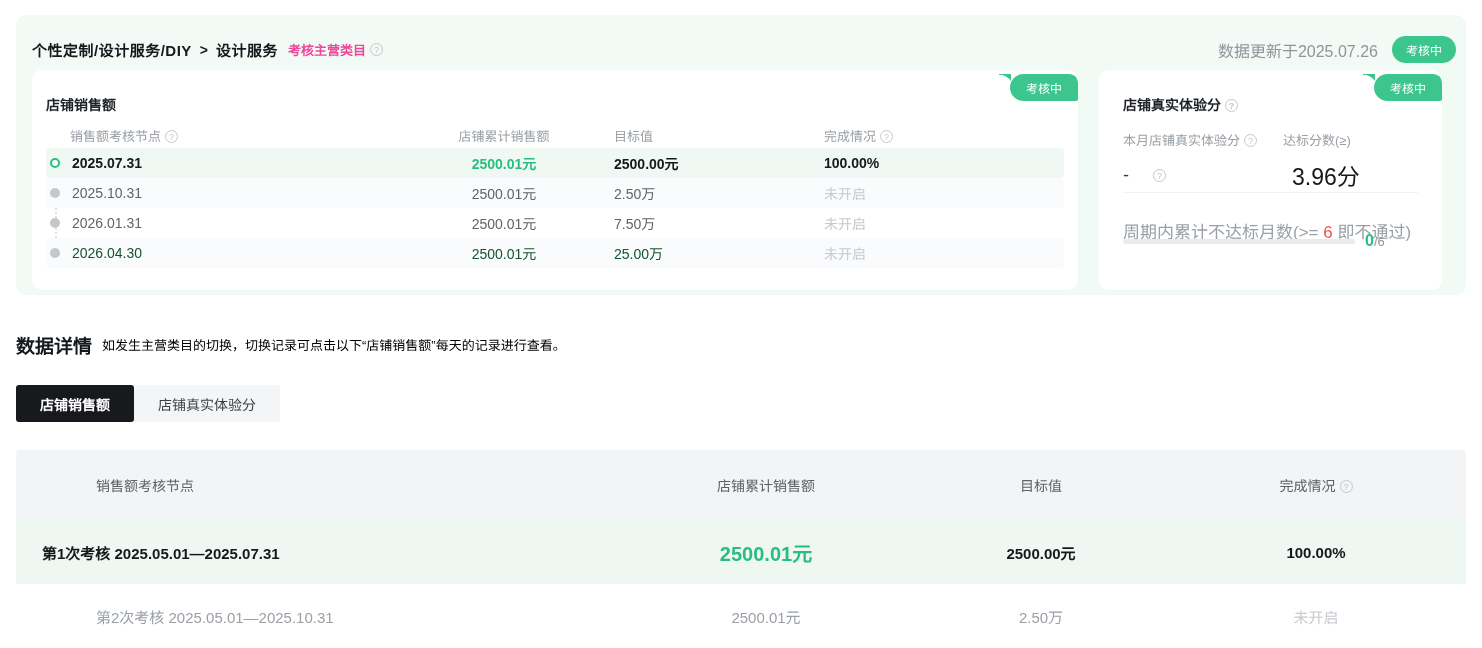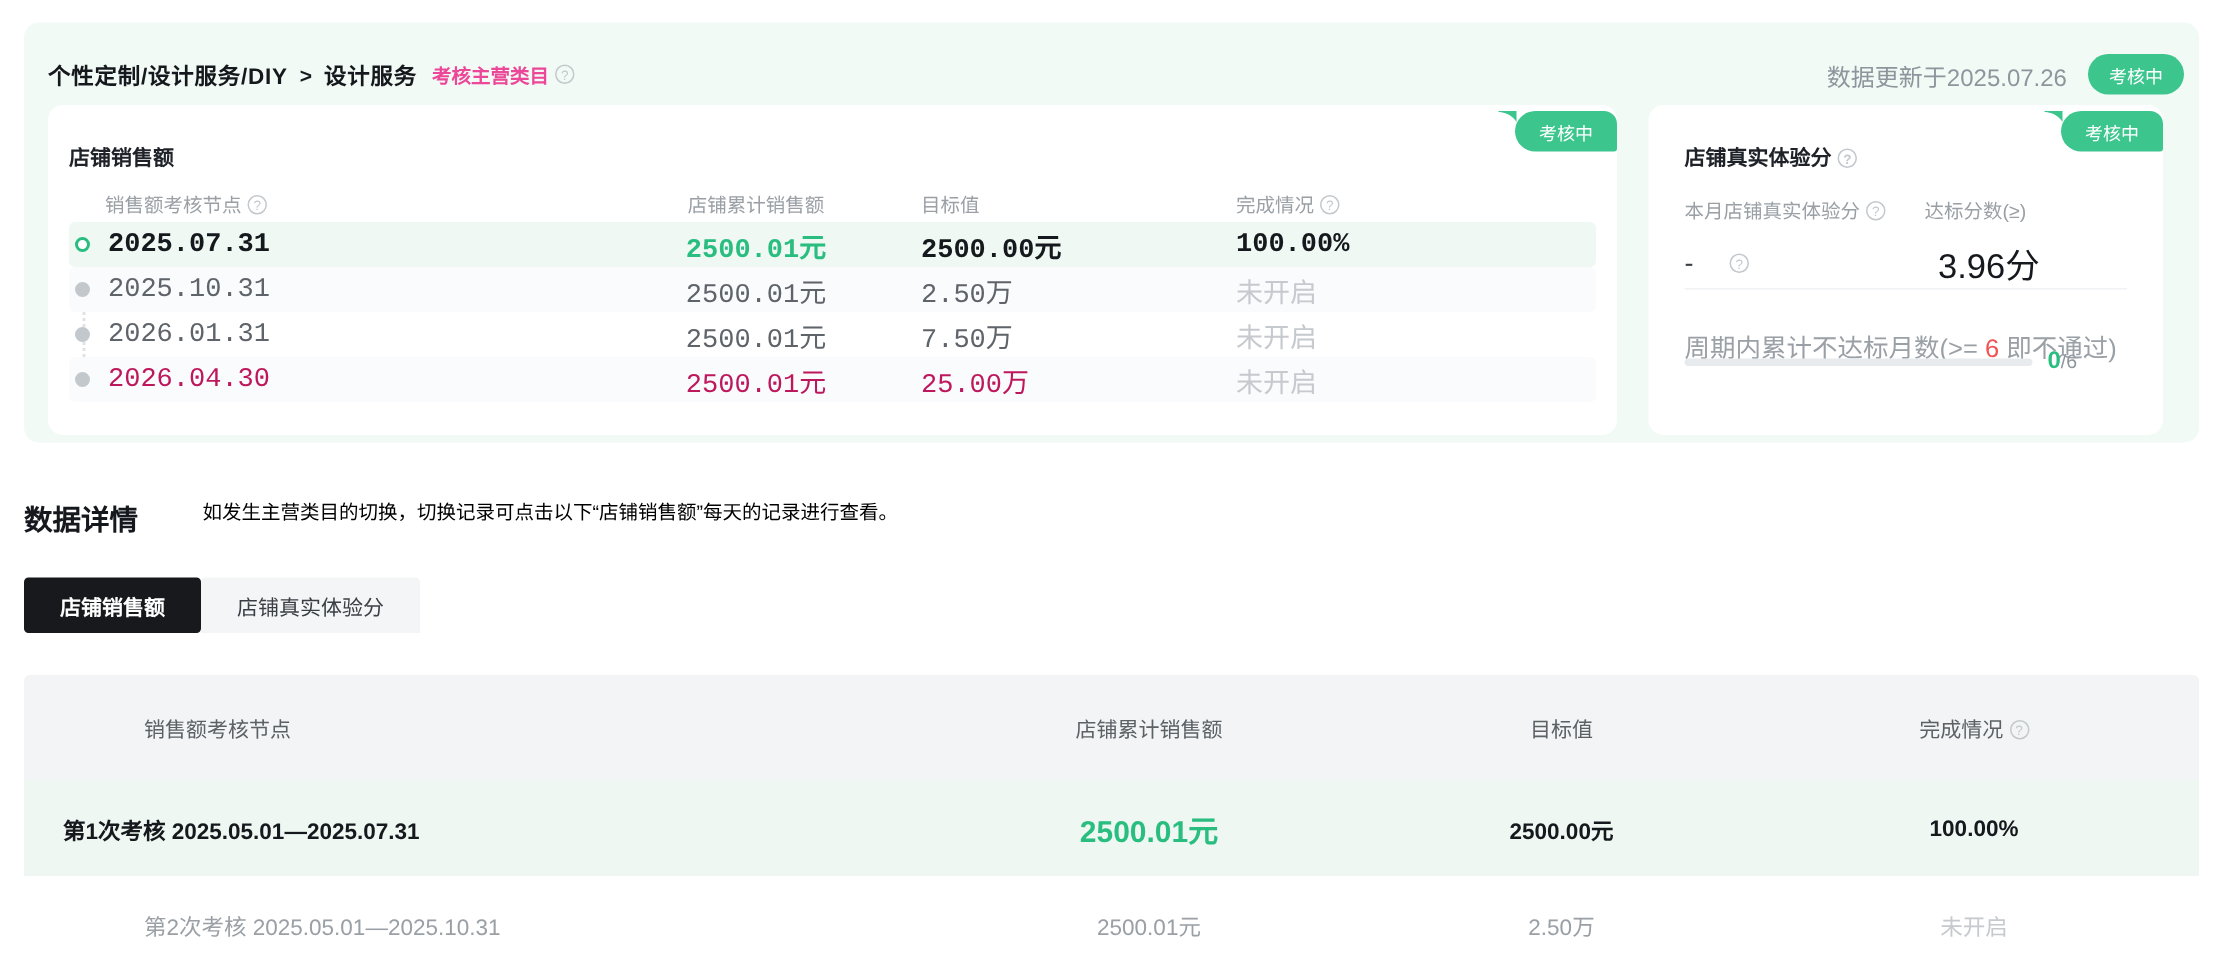--- a/index.html
+++ b/index.html
@@ -36,52 +36,52 @@
   .card-title { position:absolute; left:14px; top:24px; font-size:14px; font-weight:bold; color:#1f2329; }
   .card-exp .card-title { left:24px; }
 
   
   .stable { position:absolute; left:14px; right:14px; top:52px; }
   .srow { display:grid; grid-template-columns:24px 324px 220px 210px 1fr; align-items:center; }
   .shead { height:26px; color:#9aa0a6; font-size:13px; }
   .shead .c2 { text-align:center; }
   .sbody { position:relative; }
   .rail { position:absolute; left:9px; top:16px; bottom:14px; border-left:2px dotted #dfe3e6; }
-  .drow { height:30px; position:relative; font-size:18px;font-family:Liberation Mono, monospace; }
+  .drow { height:30px; position:relative; font-size:14px; }
   .drow .dot { position:absolute; left:4px; top:50%; margin-top:-5px; width:10px; height:10px;
     border-radius:50%; background:#c3c8cd; border:2px solid #c3c8cd; z-index:2; }
   .drow.active .dot { background:#fff; border-color:#2abd80; }
   .drow.active { background:#eff8f2; border-radius:4px; }
   .drow.active .c1 { font-weight:bold; color:#15181c; }
   .drow.active .c2 { color:#2abd80; font-weight:bold; }
   .drow.active .c3, .drow.active .c4 { font-weight:bold; color:#15181c; }
   .drow .c1 { padding-left:2px; color:#5f646a; }
   .drow .c2 { text-align:center; color:#5f646a; }
   .drow .c3 { color:#5f646a; }
   .drow .c4 { color:#c6cacf; }
-  .drow.dim .c1, .drow.dim .c2, .drow.dim .c3 { color:#be185d; }
+  .drow.dim .c1, .drow.dim .c2, .drow.dim .c3 { color:#14532d; }
   .drow.alt { background:#fafbfc; border-radius:4px; }
 
   
   .exp-labels { position:absolute; left:24px; top:60px; display:flex; font-size:13px; color:#9aa0a6; }
   .exp-l1 { width:160px; }
   .exp-vals { position:absolute; left:24px; top:88px; width:295px; display:flex; align-items:center; }
   .exp-dash { font-size:18px; color:#3a3f45; width:26px; }
   .exp-score { margin-left:126px; font-size:23px; color:#15181c; }
   .exp-divider { position:absolute; left:24px; right:24px; top:122px; border-top:1px solid #f0f2f3; }
   .exp-period { position:absolute; left:24px; top:148px; font-size:17px; color:#9aa0a6; }
   .exp-period .red { color:#f05252; }
   .exp-progress { position:absolute; left:24px; top:162px; width:295px; display:flex; align-items:center; }
   .bar { width:232px; height:5px; border-radius:3px; background:#e8ebee; }
   .frac { margin-left:10px; font-size:15px; }
   .frac .num { color:#2abd80; font-weight:bold; font-size:16px; }
   .frac .den { color:#8f959c; font-size:13px; }
 
   
-  .details-head { position:absolute; left:16px; top:331px; display:flex; align-items:flex-start;gap:33px; }
+  .details-head { position:absolute; left:16px; top:331px; display:flex; align-items:center; }
   .details-title { font-size:19px; font-weight:bold; color:#15181c; }
   .details-desc { margin-left:10px; font-size:13px; color:#000000; }
 
   .tabs { position:absolute; left:16px; top:385px; display:flex; }
   .tab { height:37px; padding:0 24px; display:flex; align-items:center; font-size:14px;
     background:#f4f5f6; color:#3a3f45; cursor:pointer; border-radius:3px 3px 0 0; }
   .tab.active { background:#17191c; color:#fff; font-weight:bold; border-radius:3px; }
 
   
   .btable { position:absolute; left:16px; top:450px; width:1450px; }

